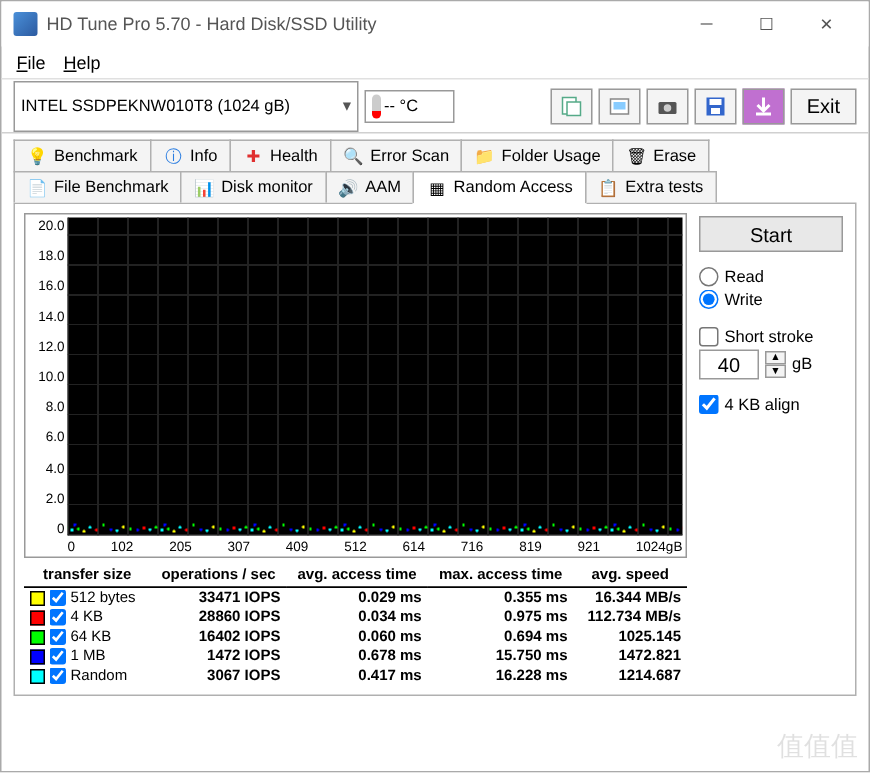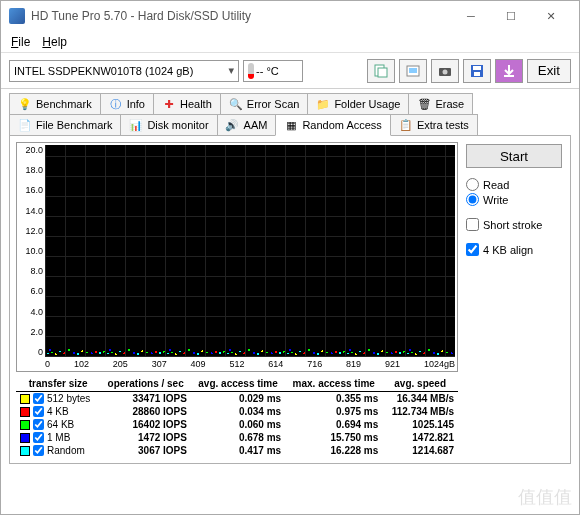--- a/index.html
+++ b/index.html
@@ -6,21 +6,21 @@
 body { font-family: "Segoe UI", Tahoma, sans-serif; font-size: 11px; background: #f0f0f0; width: 580px; height: 515px; overflow: hidden; }
 .window { width: 580px; height: 515px; background: #fff; border: 1px solid #aaa; display: flex; flex-direction: column; }
 .titlebar { height: 30px; background: #fff; display: flex; align-items: center; padding: 0 8px; color: #555; }
 .titlebar .icon { width: 16px; height: 16px; margin-right: 6px; background: linear-gradient(135deg,#4a90d9,#2c5aa0); border-radius: 2px; }
 .titlebar .title { flex: 1; font-size: 12px; }
 .titlebar .winbtn { width: 40px; height: 28px; display: flex; align-items: center; justify-content: center; color: #555; }
 .menubar { height: 22px; display: flex; align-items: center; padding: 0 4px; border-bottom: 1px solid #e0e0e0; }
 .menubar span { padding: 2px 6px; font-size: 12px; }
 .menubar span u { text-decoration: underline; }
 .toolbar { height: 36px; display: flex; align-items: center; gap: 4px; padding: 4px 8px; border-bottom: 1px solid #d0d0d0; }
-.drive-select { flex: 0 0 230px; height: 22px; border: 1px solid #999; background: #fff; font-size: 11px; padding: 0 4px; display: flex; align-items: center; justify-content: space-between; }
+.drive-select { flex: 0 0 230px; height: 34px; border: 1px solid #999; background: #fff; font-size: 11px; padding: 0 4px; display: flex; align-items: center; justify-content: space-between; }
 .drive-select::after { content: "▾"; color: #555; }
 .temp { width: 60px; height: 22px; border: 1px solid #999; background: #fff; display: flex; align-items: center; gap: 2px; padding: 0 4px; }
 .thermo { width: 6px; height: 16px; background: linear-gradient(to top, red 30%, #ccc 30%); border-radius: 3px; }
 .tbgap { flex: 1; }
 .tbtn { width: 28px; height: 24px; border: 1px solid #999; background: #f4f4f4; display: flex; align-items: center; justify-content: center; }
 .tbtn svg { width: 16px; height: 16px; }
 .exit-btn { height: 24px; padding: 0 10px; border: 1px solid #999; background: #f4f4f4; }
 .tabarea { padding: 4px 8px 0 8px; }
 .tabs { display: flex; flex-wrap: wrap; font-size: 11px; }
 .tab { display: flex; align-items: center; gap: 4px; padding: 3px 8px; border: 1px solid #b0b0b0; border-bottom: none; background: #f4f4f4; margin-right: -1px; position: relative; }
@@ -297,20 +297,28 @@
           <label>
               <input type="radio" name="rw" checked="" style="">
               <span>Write</span>
             </label>
         </div>
         <div class="chk-group">
           <label>
               <input type="checkbox" style="">
               <span>Short stroke</span>
             </label>
+          <div class="spin">
+            <input value="40" style="">
+            <div class="spinbtns">
+              <div>▲</div>
+              <div>▼</div>
+            </div>
+            <span>gB</span>
+          </div>
         </div>
         <div class="chk-group">
           <label>
               <input type="checkbox" checked="" style="">
               <span>4 KB align</span>
             </label>
         </div>
       </div>
     </div>
   </div>

